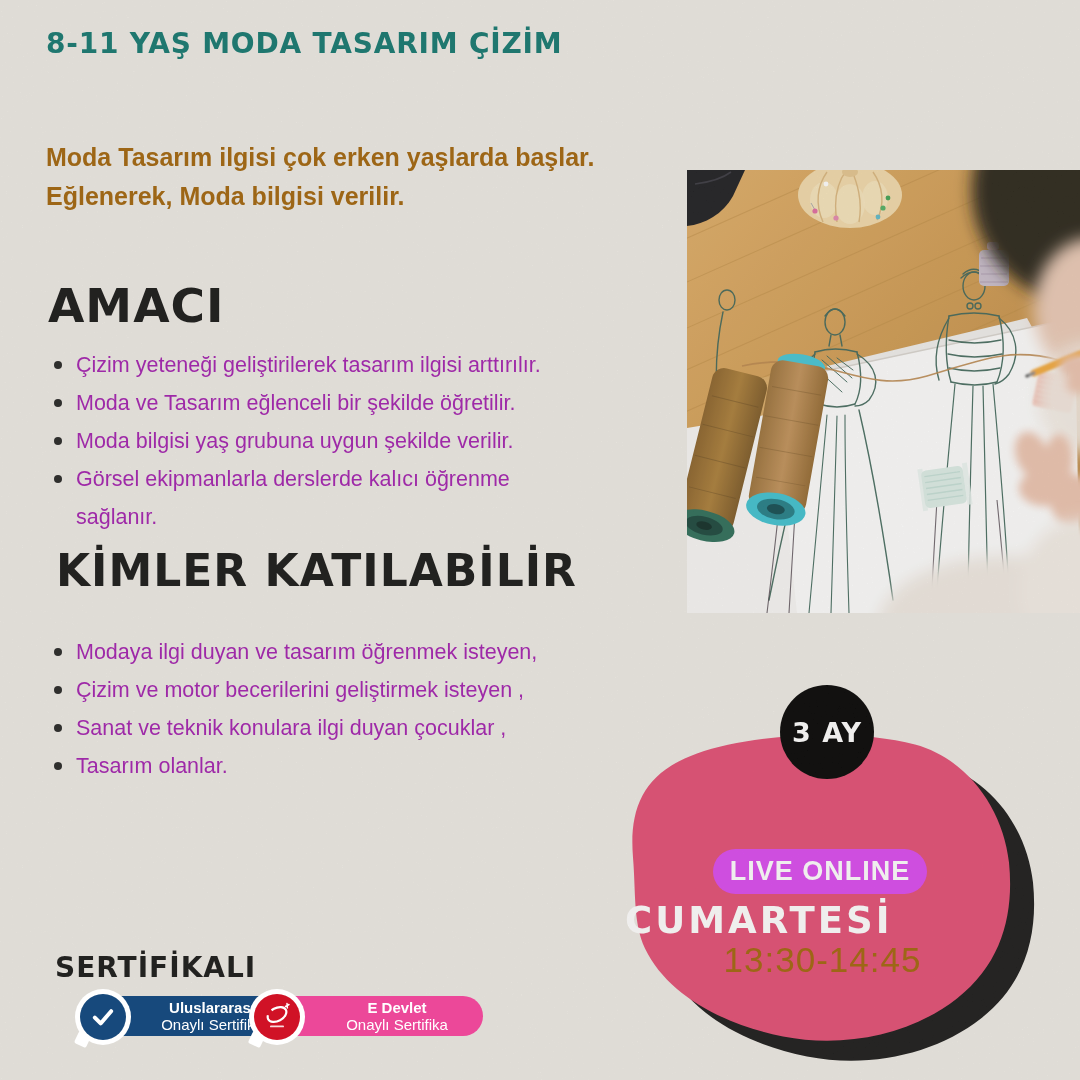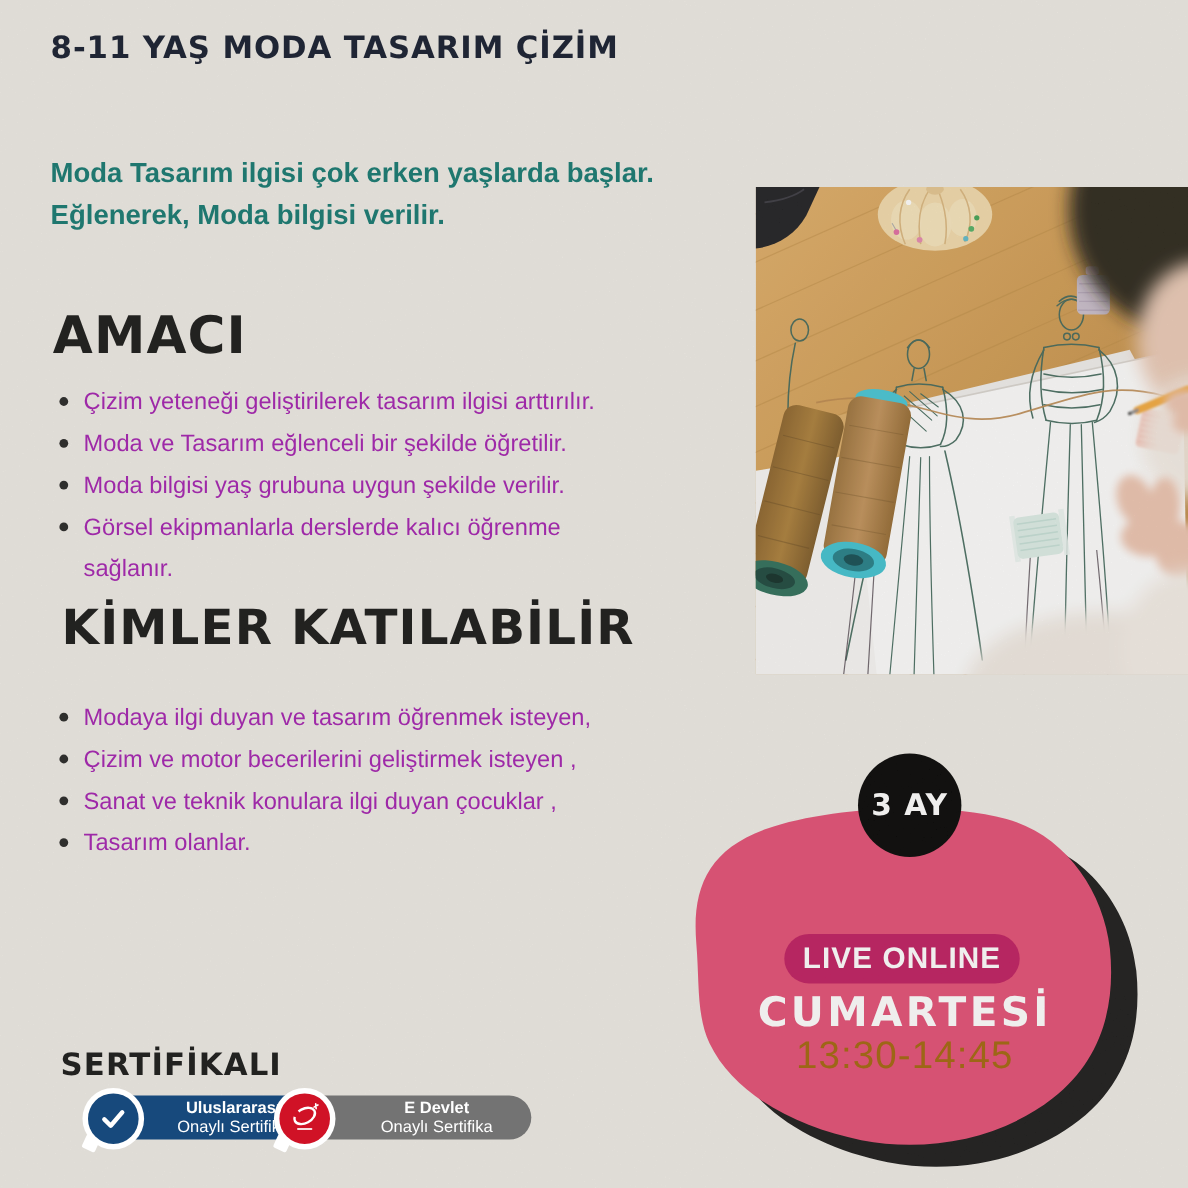--- a/index.html
+++ b/index.html
@@ -5,52 +5,52 @@
   html,body{margin:0;padding:0;background:#dcdad5;}
   .canvas{
     position:relative;width:1080px;height:1080px;overflow:hidden;
     background:#edeae4;
     font-family:"Liberation Sans",sans-serif;color:#1c1c1c;
   }
   .heading-font{font-family:"DejaVu Sans","Liberation Sans",sans-serif;}
   .abs{position:absolute;}
   .nowrap{white-space:nowrap;}
 
-  .page-title{left:46px;top:27px;font-size:28px;font-weight:800;letter-spacing:.8px;color:#0f172a;}
-  .intro{left:46px;top:138px;width:650px;font-size:25px;font-weight:700;line-height:39px;color:#0f766e;}
+  .page-title{left:46px;top:27px;font-size:28px;font-weight:800;letter-spacing:.8px;color:#0f766e;}
+  .intro{left:46px;top:138px;width:650px;font-size:25px;font-weight:700;line-height:39px;color:#a16207;}
 
   .sec-heading{font-weight:800;color:#131313;letter-spacing:1px;text-align:center;}
   .amaci-heading{left:48px;top:278px;font-size:47px;}
   .kimler-heading{left:56px;top:545px;font-size:44px;}
 
   ul.bullets{margin:0;padding:0;list-style:none;width:660px;}
   ul.bullets li{position:relative;padding-left:28px;font-size:21.5px;line-height:38px;color:#a21caf;white-space:pre-line;}
   ul.bullets li .dot{position:absolute;left:6px;top:15px;width:8px;height:8px;border-radius:50%;background:#222;}
   .amaci-list{left:48px;top:346px;}
   .kimler-list{left:48px;top:633px;}
 
   .photo{left:687px;top:170px;width:393px;height:443px;}
 
   
   .blob-svg{left:605px;top:648px;width:450px;height:430px;}
   .offer-circle{left:780px;top:685px;width:94px;height:94px;border-radius:50%;background:#000000;
     display:flex;align-items:center;justify-content:center;color:#fff;font-size:27px;font-weight:800;letter-spacing:1px;}
   .offer-level{left:625px;top:795px;width:395px;text-align:center;color:#fff;font-size:30px;font-weight:800;letter-spacing:.5px;}
-  .offer-pill{left:713px;top:849px;width:214px;height:45px;border-radius:26px;background:#be185d;
+  .offer-pill{left:713px;top:849px;width:214px;height:45px;border-radius:26px;background:#d946ef;
     display:flex;align-items:center;justify-content:center;color:#fff;font-size:27px;font-weight:800;letter-spacing:1px;}
-  .offer-day{left:625px;top:899px;width:395px;text-align:center;color:#fff;font-size:37px;font-weight:800;letter-spacing:3px;}
+  .offer-day{left:625px;top:899px;width:395px;color:#fff;font-size:37px;font-weight:800;letter-spacing:3px;}
   .offer-time{left:625px;top:940px;width:395px;text-align:center;color:#a16207;font-size:35px;font-weight:400;letter-spacing:1px;}
 
   
   .cert-heading{left:55px;top:951px;width:400px;text-align:left;font-size:28px;font-weight:800;letter-spacing:1px;color:#131313;}
   .cert-pill{top:996px;height:40px;border-radius:20px;display:flex;flex-direction:column;justify-content:center;color:#fff;z-index:1;}
   .cert-pill .l1{font-size:15px;font-weight:700;line-height:17px;text-align:center;}
   .cert-pill .l2{font-size:15px;font-weight:400;line-height:17px;text-align:center;}
   .pill-blue{left:97px;width:162px;background:#17497c;padding-left:34px;}
-  .pill-red{left:271px;width:172px;background:#737373;padding-left:40px;}
+  .pill-red{left:271px;width:172px;background:#ec4899;padding-left:40px;}
   .cert-circle{top:989px;width:56px;height:56px;border-radius:50%;background:#fff;z-index:2;}
   .cert-circle .tail{position:absolute;left:1px;bottom:-1px;width:13px;height:13px;background:#fff;transform:rotate(25deg);border-radius:2px;}
   .cert-circle .inner{position:absolute;left:5px;top:5px;width:46px;height:46px;border-radius:50%;
     display:flex;align-items:center;justify-content:center;}
   .circle-blue{left:75px;}
   .circle-red{left:249px;}
   .inner-blue{background:#17497c;}
   .inner-red{background:#d01226;}
 
   .texture{left:0;top:0;pointer-events:none;opacity:.13;}

